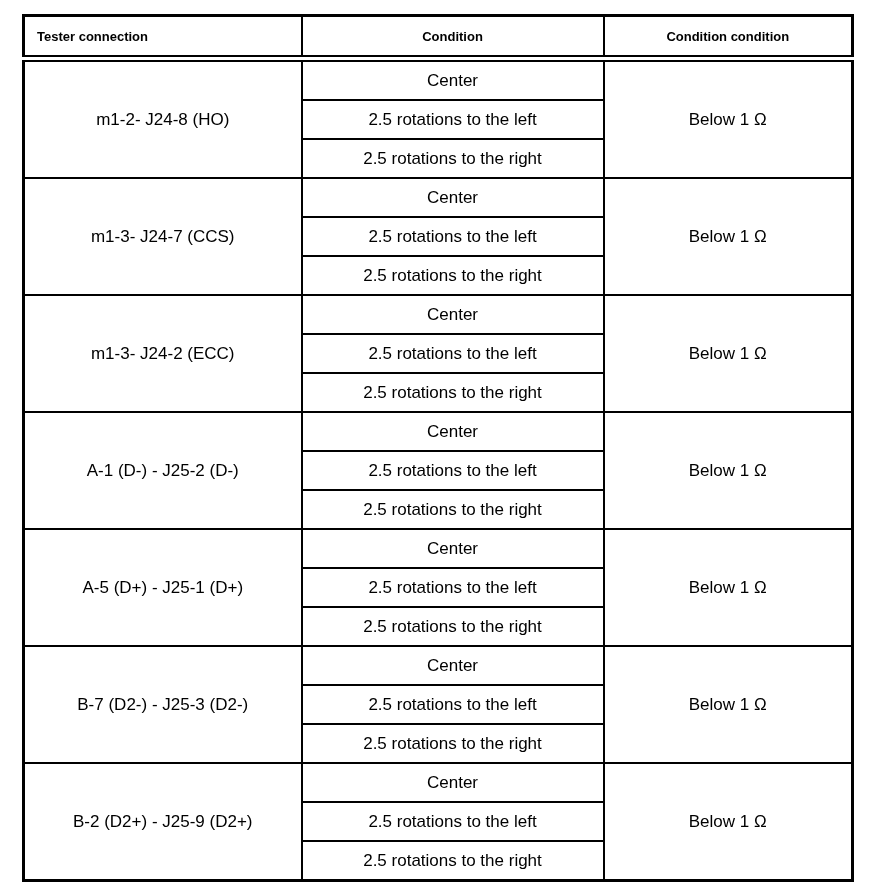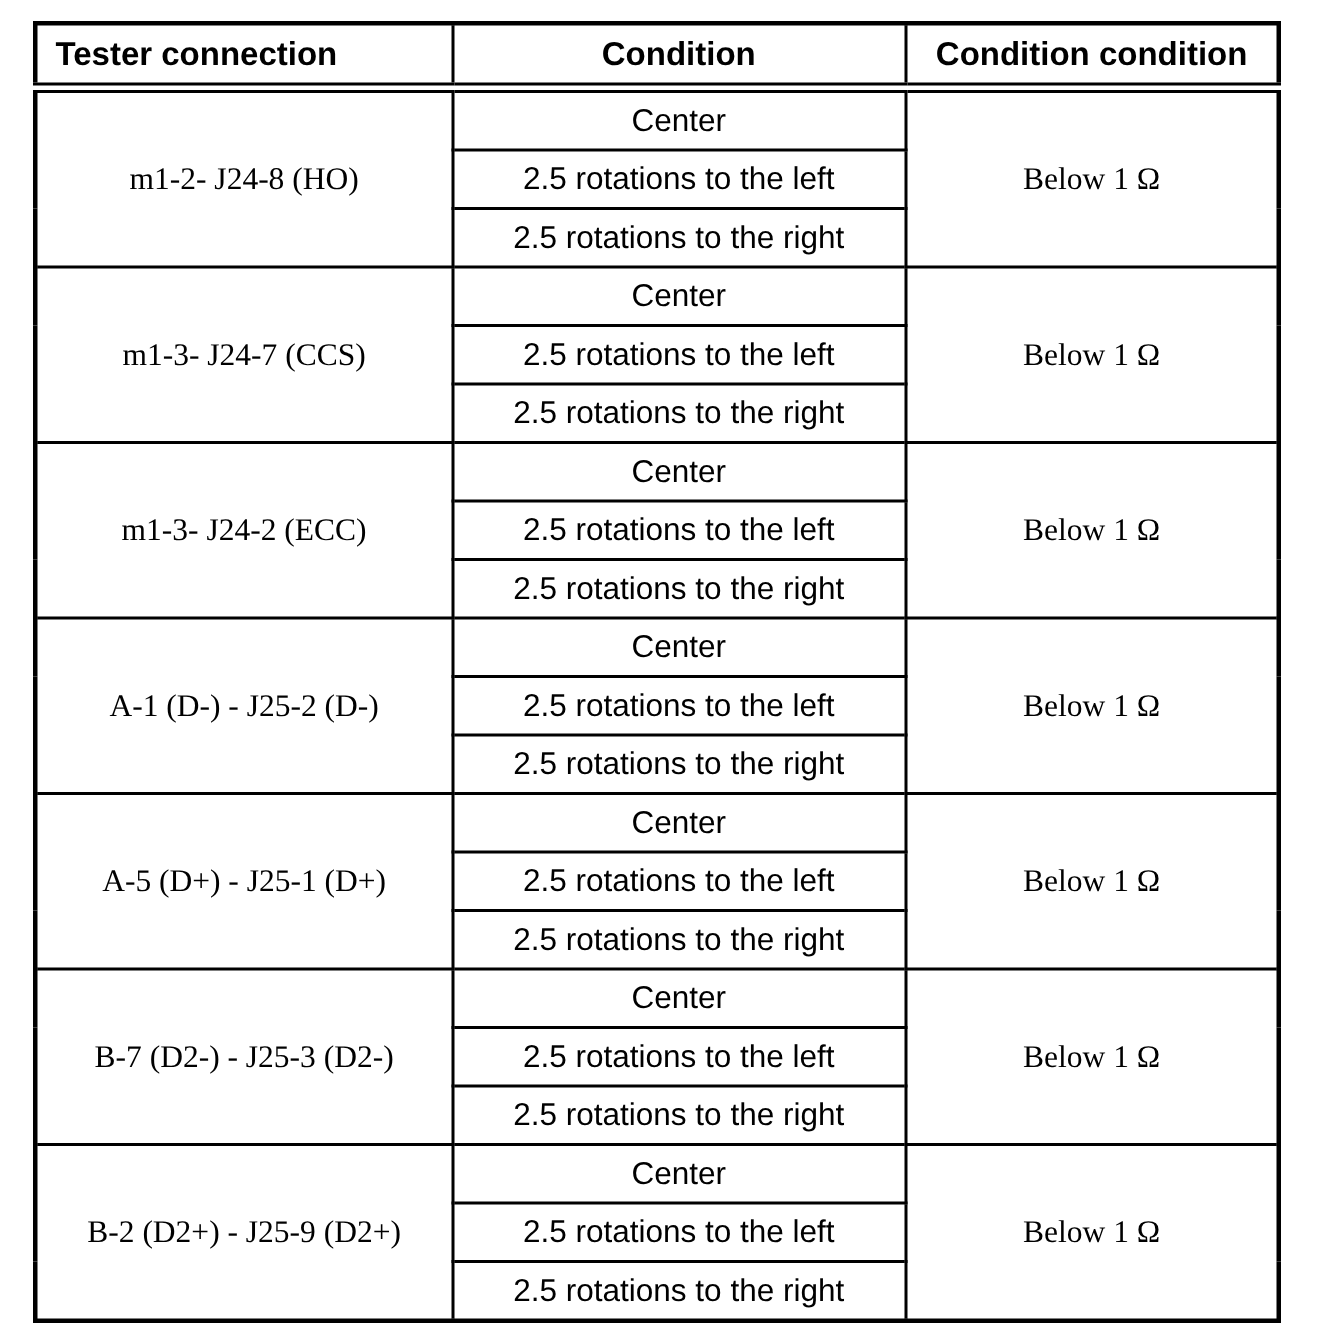--- a/index.html
+++ b/index.html
@@ -22,43 +22,42 @@
     width: 829px;
     border-collapse: collapse;
     table-layout: fixed;
     border: 3px solid #000000;
   }
   .spec-table th,
   .spec-table td {
     border: 2px solid #000000;
     text-align: center;
     vertical-align: middle;
-    font-size: 21px;
+    font-size: 17px;
     padding: 0 4px;
     background: #ffffff;
     overflow: hidden;
     white-space: nowrap;
   }
   .spec-table thead th {
     font-weight: bold;
-    font-size: 22px;
+    font-size: 13px;
     height: 38px;
     border-bottom: 7px double #000000;
   }
   .spec-table thead th.th-tester {
     text-align: left;
     padding-left: 12px;
   }
   .spec-table td.condition-cell {
     height: 37px;
   }
   .spec-table td.tester-cell,
   .spec-table td.specified-cell {
     text-align: center;
-    font-family: Liberation Serif, serif;
   }
   col.c1 { width: 278px; }
   col.c2 { width: 302px; }
   col.c3 { width: 249px; }
 </style>
 </head>
 <body>
 
 <div class="page">
   <table class="spec-table">

